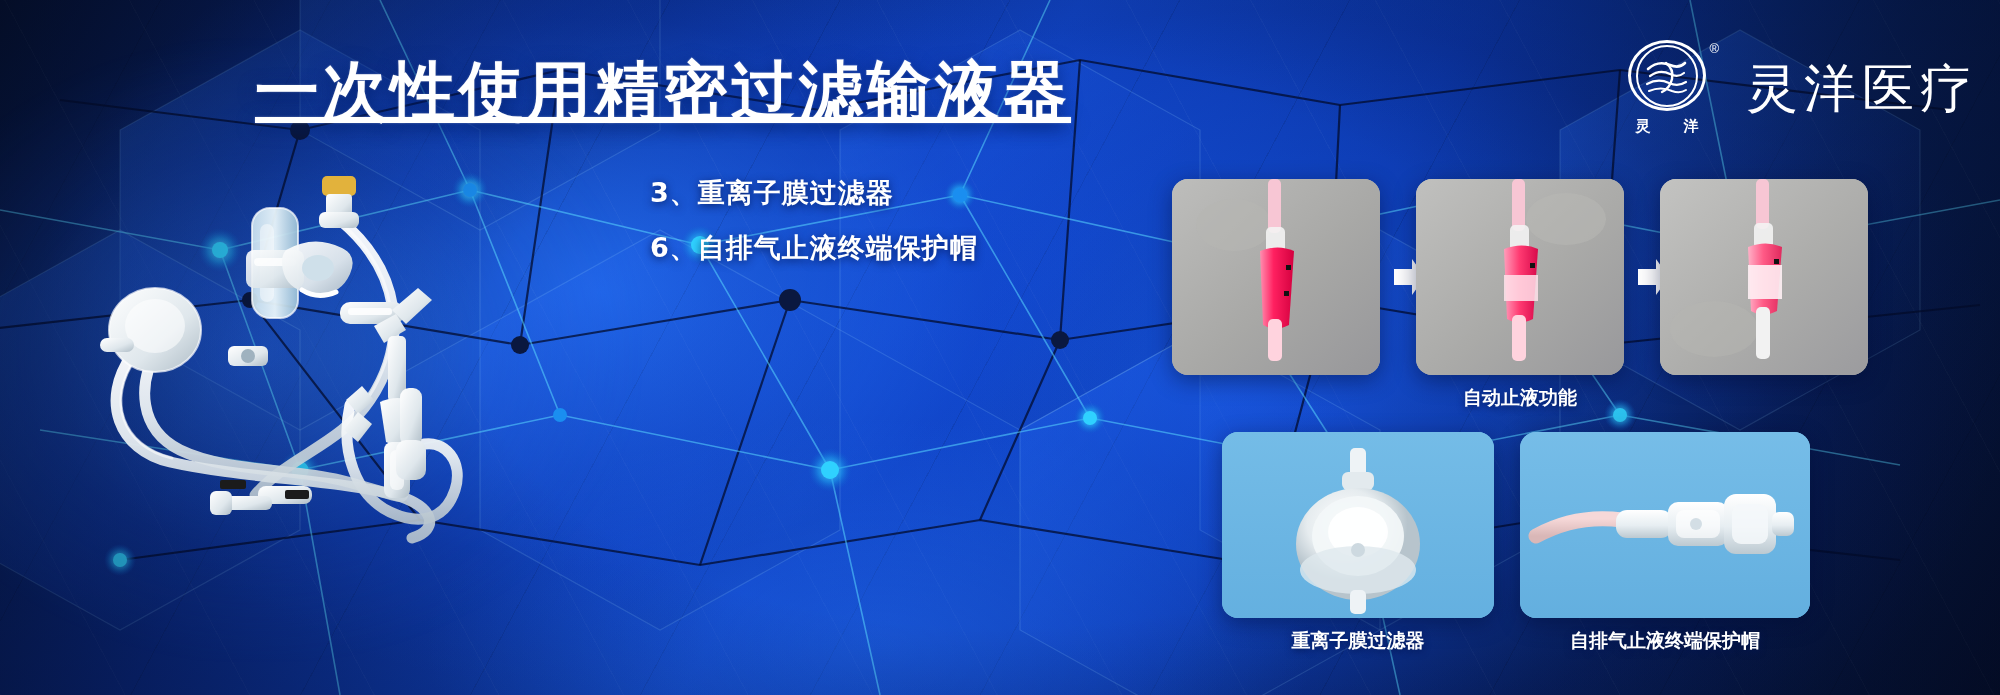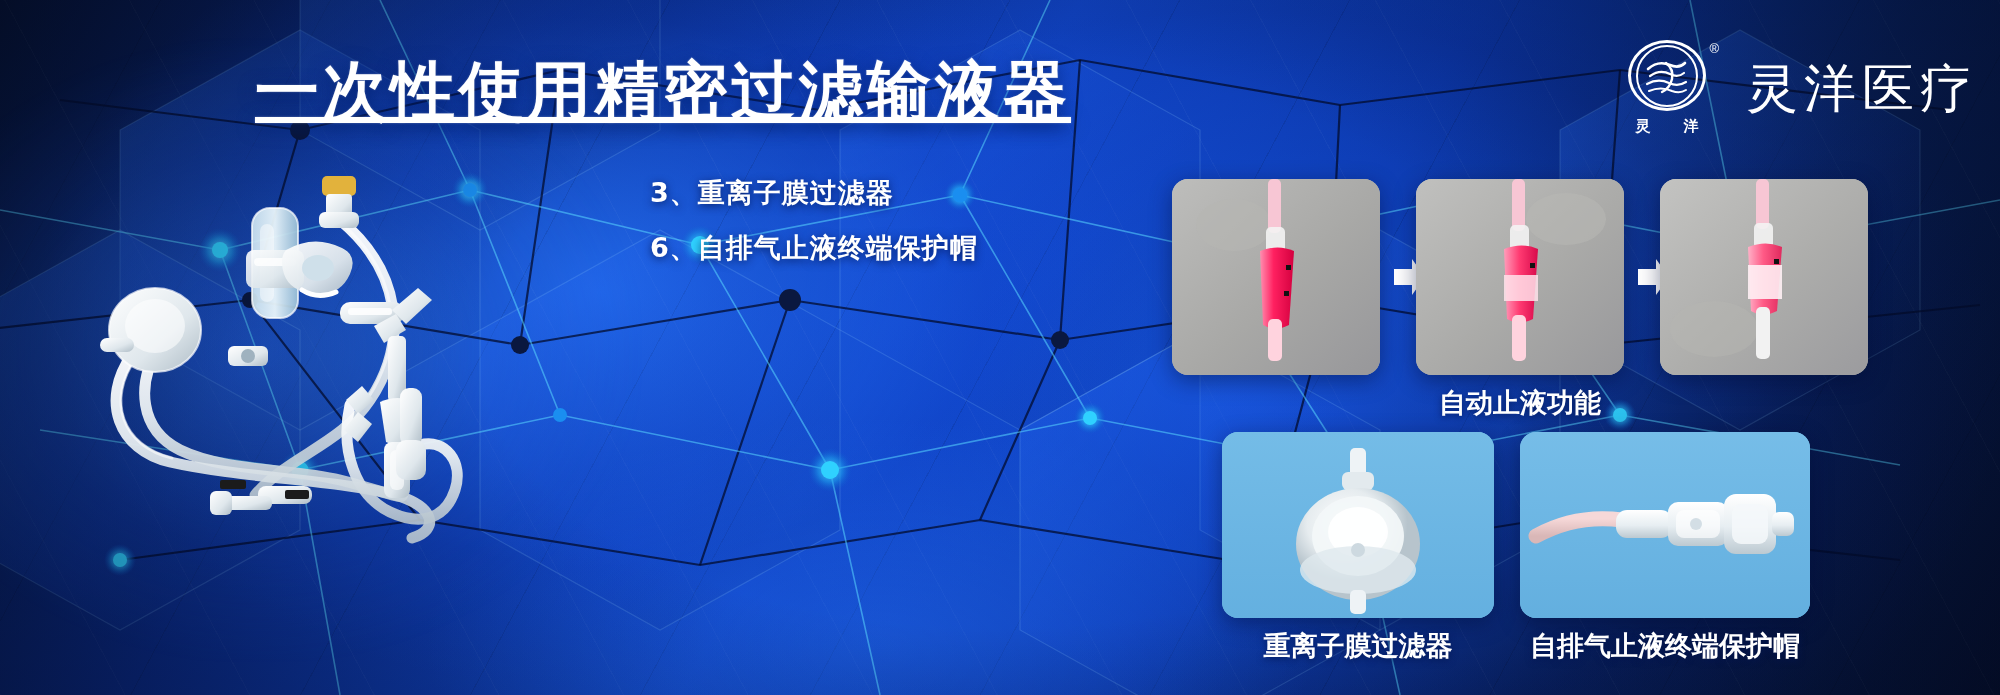--- a/index.html
+++ b/index.html
@@ -72,21 +72,21 @@
     text-shadow:0 2px 8px rgba(0,20,80,.8);
   }
   
   #product{position:absolute;left:40px;top:150px;width:620px;height:400px;}
   
   .panel{position:absolute;border-radius:16px;overflow:hidden;box-shadow:0 6px 22px rgba(0,10,50,.45);}
   .panel.gray{background:linear-gradient(150deg,#b4b4b2 0%,#a9a9a7 45%,#9d9d9b 100%);}
   .panel.blue{background:#6cb8e4;}
   .arrow{position:absolute;width:34px;height:40px;}
   .cap{
-    position:absolute;color:#fff;font-size:27px;font-weight:bold;white-space:nowrap;text-align:center;
+    position:absolute;color:#fff;font-size:19px;font-weight:bold;white-space:nowrap;text-align:center;
     font-family:"DejaVu Sans","Liberation Sans",sans-serif;
     text-shadow:0 2px 7px rgba(0,20,80,.8);
   }
 </style>
 </head>
 <body>
 
 <div id="banner">
 
   <div class="bg-layer bg-diag"></div>

